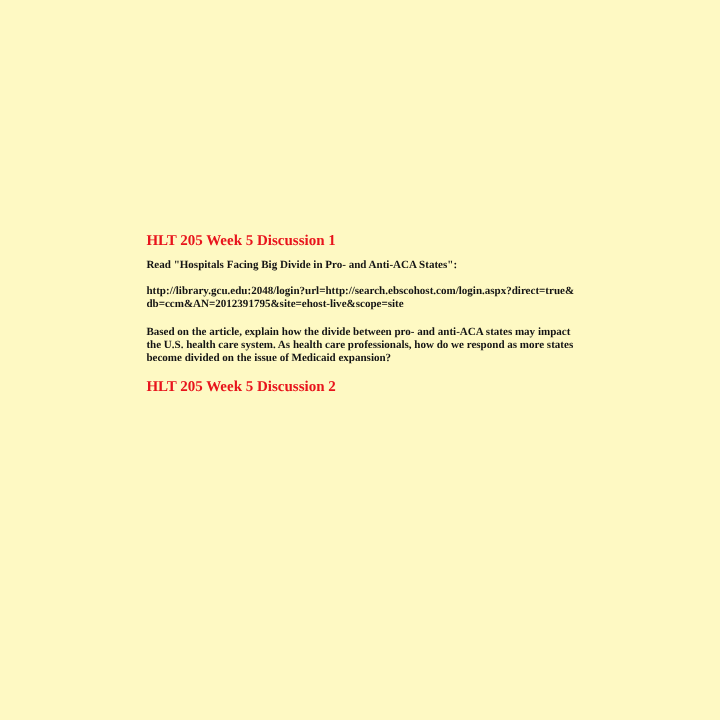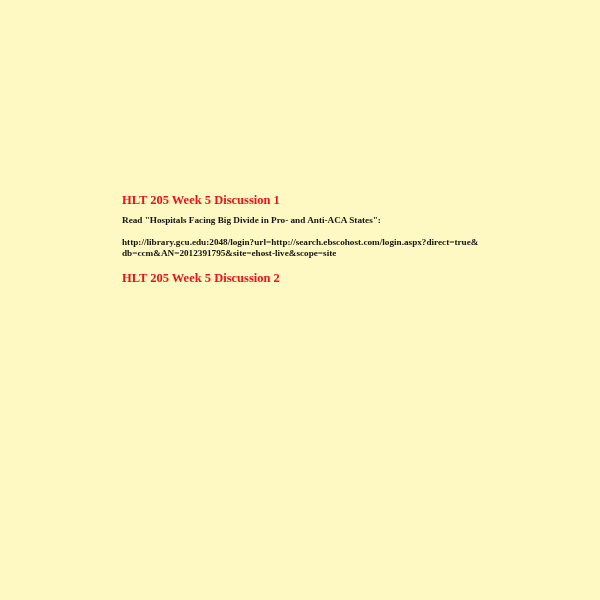--- a/index.html
+++ b/index.html
@@ -52,18 +52,19 @@
 
 <div class="page">
   <div class="content">
 
     <div class="heading">HLT 205 Week 5 Discussion 1</div>
 
     <p class="para">Read "Hospitals Facing Big Divide in Pro- and Anti-ACA States":</p>
 
     <p class="para url">http://library.gcu.edu:2048/login?url=http://search.ebscohost.com/login.aspx?direct=true&amp;db=ccm&amp;AN=2012391795&amp;site=ehost-live&amp;scope=site</p>
 
+    <p class="para">Based on the article, explain how the divide between pro- and anti-ACA states may impact the U.S. health care system. As health care professionals, how do we respond as more states become divided on the issue of Medicaid expansion?</p>
 
     <div class="heading h2">HLT 205 Week 5 Discussion 2</div>
 
 
   </div>
 </div>
 
 </body></html>

